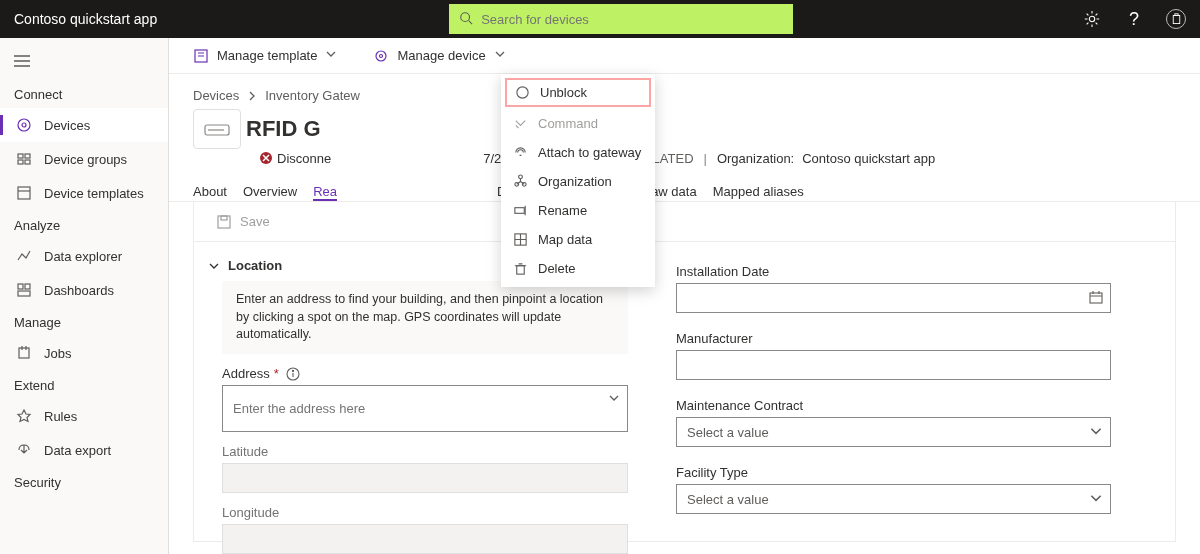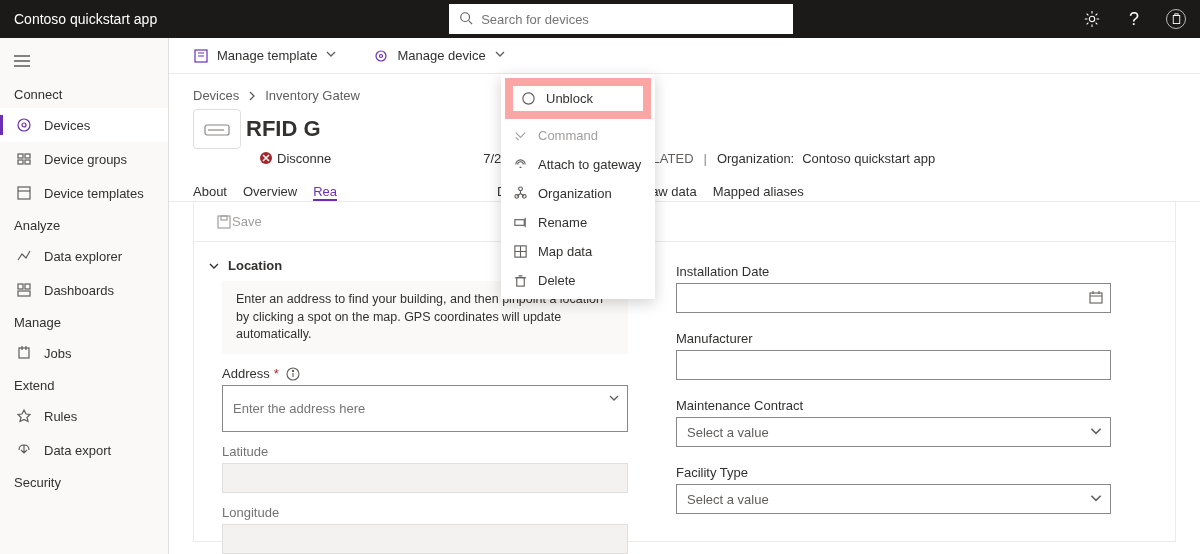--- a/index.html
+++ b/index.html
@@ -1,21 +1,21 @@
 <!DOCTYPE html>
 <html><head>
 <meta charset="utf-8">
 <style>
   * { box-sizing: border-box; margin: 0; padding: 0; font-family: "Segoe UI", -apple-system, sans-serif; }
   body { width: 1200px; height: 554px; background: #fff; color: #323130; font-size: 13px; overflow: hidden; }
 
   
   .topbar { height: 38px; background: #1b1a19; color: #fff; display: flex; align-items: center; padding: 0 14px; }
   .topbar .title { font-size: 14px; font-weight: 400; }
-  .searchwrap { width: 344px; margin-left: 292px; height: 30px; background: #ffffff; display: flex; align-items: center; padding: 0 10px; gap: 8px; }
+  .searchwrap { width: 344px; margin-left: 292px; height: 30px; background: #bef264; display: flex; align-items: center; padding: 0 10px; gap: 8px; }
   .searchwrap .sicon svg { width: 14px; height: 14px; }
   .searchwrap input { flex: 1; background: transparent; border: none; outline: none; font-size: 13px; color: #555; }
   .topicons { margin-left: auto; display: flex; align-items: center; gap: 22px; }
   .topicons span { display: inline-flex; align-items: center; justify-content: center; width: 20px; height: 20px; cursor: pointer; }
   .topicons svg { width: 18px; height: 18px; }
   .avatar { width: 22px; height: 22px; border-radius: 50%; border: 1px solid #bbb; display: flex; align-items:center; justify-content:center; }
   .avatar svg { width: 13px; height: 13px; }
 
   
   .layout { display: flex; height: calc(100% - 38px); }
@@ -48,21 +48,21 @@
   .statusline .disc { display:flex; align-items:flex-start; gap:4px;}
   .statusline .disc svg{width:14px;height:14px;}
   .statusline .pipe{color:#8a8886; margin:0 2px;}
 
   .tabs { display:flex; gap: 16px; padding: 18px 24px 0 24px; border-bottom:1px solid #edebe9; height:36px; }
   .tab { font-size:13px; color:#323130; cursor:pointer; padding-bottom:8px; }
   .tab.active { color:#6b2fb5; border-bottom:2px solid #6b2fb5; }
 
   .pane { margin:0 24px; border:1px solid #edebe9; border-top:none; height:340px; background:#fff; position:relative; }
   .savebar { height:40px; display:flex; align-items:center; padding:0 22px; border-bottom:1px solid #edebe9;}
-  .savebar .sv{display:flex; align-items:center; color:#a19f9d;}
+  .savebar .sv{display:flex; align-items:center; gap:8px; color:#a19f9d;}
   .savebar .sv svg{width:16px;height:16px;}
 
   .formgrid { display:flex; gap:48px; padding:10px 24px 24px 4px; }
   .leftcol { width:430px; padding-left:6px;}
   .rightcol { flex:1; padding-right:40px; padding-top:6px;}
 
   .loc-head{display:flex; align-items:center; gap:8px; padding:6px 0 8px 4px; font-weight:600; color:#323130;text-align:center;}
   .loc-head svg{width:12px;height:12px;}
   .hint{ background:#faf9f8; font-size:12.5px; color:#323130; padding:10px 14px; line-height:1.4; margin-left:18px; }
   .addr-lbl{ padding:12px 0 4px 18px; font-size:13px;}
@@ -78,21 +78,21 @@
 
   .rlbl{font-size:13px; color:#323130; padding:6px 0 4px 0;}
   .rfield{position:relative; margin-bottom:12px;}
   .rfield input, .rfield .sel{width:100%; height:30px; border:1px solid #8a8886; padding:0 28px 0 10px; font-size:13px; outline:none; background:#fff; display:flex; align-items:center; color:#605e5c;}
   .rfield .icn{position:absolute; right:8px; top:7px;}
   .rfield .icn svg{width:14px;height:14px;}
 
   
   .menu { position:absolute; top:36px; left:332px; width:154px; background:#fff; box-shadow:0 4px 14px rgba(0,0,0,0.18); z-index:50; padding:2px 0 4px 0;}
   .menu .mitem{display:flex; align-items:center; gap:10px; padding:7px 12px; cursor:pointer;}
-  .menu .mitem.hl{border:8px solid #fca5a5; margin:2px 4px; padding:5px 8px;}
+  .menu .mitem.hl{border:2px solid #fca5a5; margin:2px 4px; padding:5px 8px;}
   .menu .mitem.dis{color:#a19f9d;}
   .menu .mitem svg{width:15px;height:15px;}
 </style>
 </head>
 <body>
 
 <div class="topbar">
   <div class="title">Contoso quickstart app</div>
   <div class="searchwrap">
     <span class="sicon">

